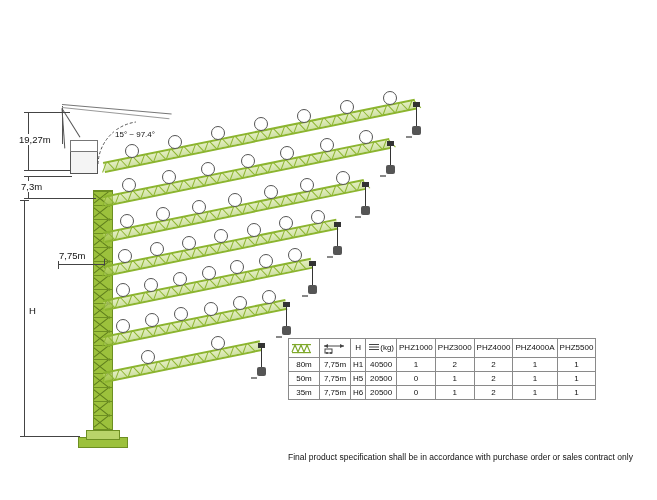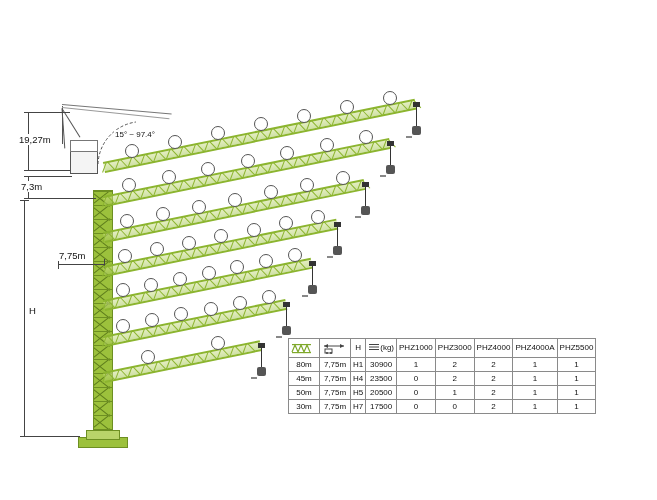--- a/index.html
+++ b/index.html
@@ -575,56 +575,46 @@
         <th>PHZ4000</th>
         <th>PHZ4000A</th>
         <th>PHZ5500</th>
       </tr>
     </thead>
     <tbody id="tableBody">
         <tr>
           <td>80m</td>
           <td>7,75m</td>
           <td>H1</td>
-          <td>30900</td>
-          <td>1</td>
-          <td>2</td>
-          <td>2</td>
-          <td>1</td>
-          <td>1</td>
-        </tr>
-        <tr>
-          <td>45m</td>
-          <td>7,75m</td>
-          <td>H4</td>
-          <td>23500</td>
-          <td>0</td>
+          <td>40500</td>
+          <td>1</td>
           <td>2</td>
           <td>2</td>
           <td>1</td>
           <td>1</td>
         </tr>
         <tr>
           <td>50m</td>
           <td>7,75m</td>
           <td>H5</td>
           <td>20500</td>
           <td>0</td>
           <td>1</td>
           <td>2</td>
           <td>1</td>
           <td>1</td>
         </tr>
         <tr>
-          <td>30m</td>
+          <td>35m</td>
           <td>7,75m</td>
-          <td>H7</td>
-          <td>17500</td>
+          <td>H6</td>
+          <td>20500</td>
           <td>0</td>
-          <td>0</td>
+          <td>1</td>
           <td>2</td>
           <td>1</td>
           <td>1</td>
         </tr>
       </tbody>
   </table>
 
+  <div class="footnote">Final product specification shall be in accordance with purchase order or sales contract only</div>
 </div>
 
 </body></html>

